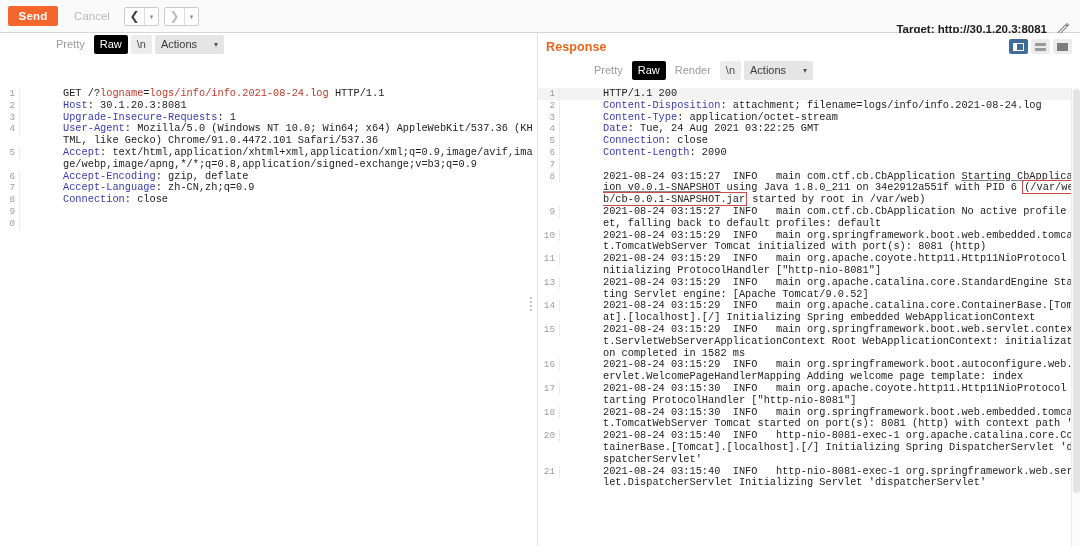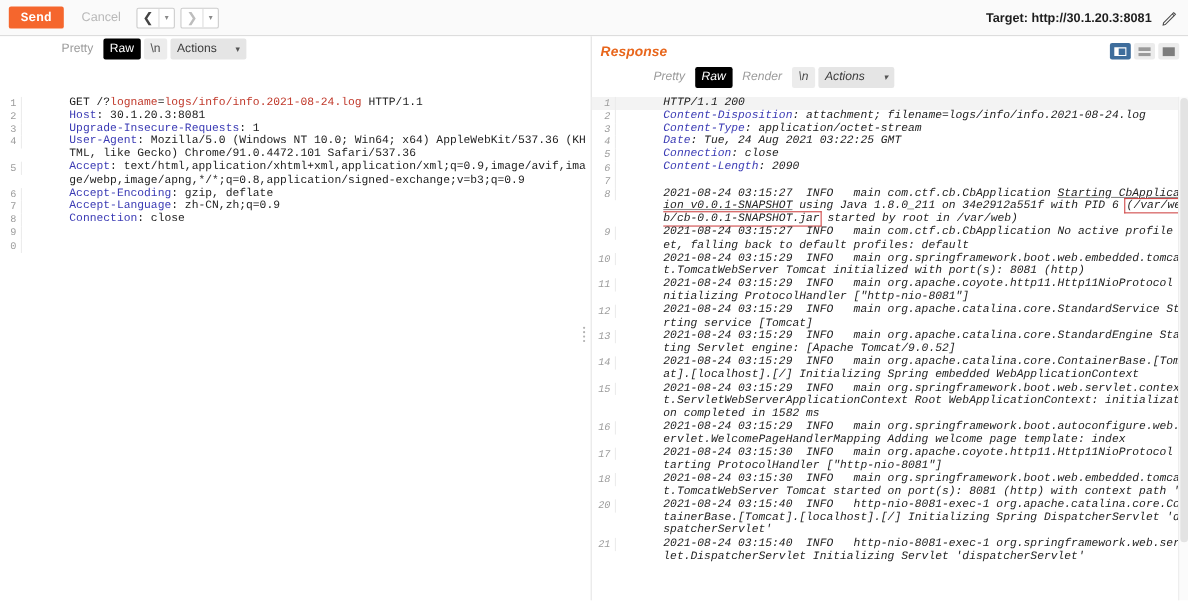--- a/index.html
+++ b/index.html
@@ -17,21 +17,21 @@
     border-bottom:1px solid #d6d6d6;
     display:flex; align-items:center;
     padding:0 8px;
     position:relative;
   }
   .btn-send{
     background:#f5662d; color:#fff;
     font-size:11.5px; font-weight:bold;
     border:none; border-radius:2px;
     height:20px; width:50px;
-    cursor:pointer; letter-spacing:.2px;font-family:Liberation Mono, monospace;
+    cursor:pointer; letter-spacing:.2px;
   }
   .btn-cancel{
     background:transparent; color:#b9b9b9;
     font-size:11.5px;
     border:none; height:20px; width:56px;
     margin-left:6px; cursor:default;
   }
   .navgrp{ display:flex; align-items:center; margin-left:4px; }
   .navbtn{
     display:flex; align-items:center;
@@ -48,34 +48,34 @@
     line-height:17px;
   }
   .navbtn.dim .arw{ color:#bdbdbd; }
   .navbtn .cvt{
     width:14px; text-align:center;
     font-size:7px; color:#8a8a8a;
     border-left:1px solid #dedede;
     line-height:17px;
   }
   .target-wrap{
-    position:absolute; right:10px; top:0;
+    position:absolute; right:10px; top:12px;
     height:33px; display:flex; align-items:center;
   }
   .target-txt{
     font-size:11.5px; font-weight:bold; color:#1d1d1d;
     white-space:nowrap;
   }
   .pencil{ margin-left:9px; width:14px; height:14px; display:block; }
 
   
   .panes{ display:flex; width:1080px; height:513px; }
   .pane{ position:relative; height:513px; background:#fff; }
   .pane.req{ width:537px; }
-  .pane.res{ width:543px; border-left:1px solid #e2e2e2;font-style:italic; }
+  .pane.res{ width:543px; border-left:1px solid #e2e2e2; }
 
   .pane-title{
     color:#e8661c; font-size:12.5px; font-weight:bold;
     padding:7px 0 5px 8px;
     letter-spacing:.1px;
   }
   .tabrow{ display:flex; align-items:center; padding:0 0 0 6px; height:23px;margin-left:44px; }
   .tab{
     font-size:11px; color:#9b9b9b;
     padding:3px 6px; border-radius:2px;
@@ -310,24 +310,20 @@
         </div>
         <div class="row">
           <div class="gutter">10</div>
           <div class="src">2021-08-24 03:15:29  INFO   main org.springframework.boot.web.embedded.tomcat.TomcatWebServer Tomcat initialized with port(s): 8081 (http)</div>
         </div>
         <div class="row">
           <div class="gutter">11</div>
           <div class="src">2021-08-24 03:15:29  INFO   main org.apache.coyote.http11.Http11NioProtocol Initializing ProtocolHandler ["http-nio-8081"]</div>
         </div>
         <div class="row">
-          <div class="gutter">12</div>
-          <div class="src">2021-08-24 03:15:29  INFO   main org.apache.catalina.core.StandardService Starting service [Tomcat]</div>
-        </div>
-        <div class="row">
           <div class="gutter">13</div>
           <div class="src">2021-08-24 03:15:29  INFO   main org.apache.catalina.core.StandardEngine Starting Servlet engine: [Apache Tomcat/9.0.52]</div>
         </div>
         <div class="row">
           <div class="gutter">14</div>
           <div class="src">2021-08-24 03:15:29  INFO   main org.apache.catalina.core.ContainerBase.[Tomcat].[localhost].[/] Initializing Spring embedded WebApplicationContext</div>
         </div>
         <div class="row">
           <div class="gutter">15</div>
           <div class="src">2021-08-24 03:15:29  INFO   main org.springframework.boot.web.servlet.context.ServletWebServerApplicationContext Root WebApplicationContext: initialization completed in 1582 ms</div>

